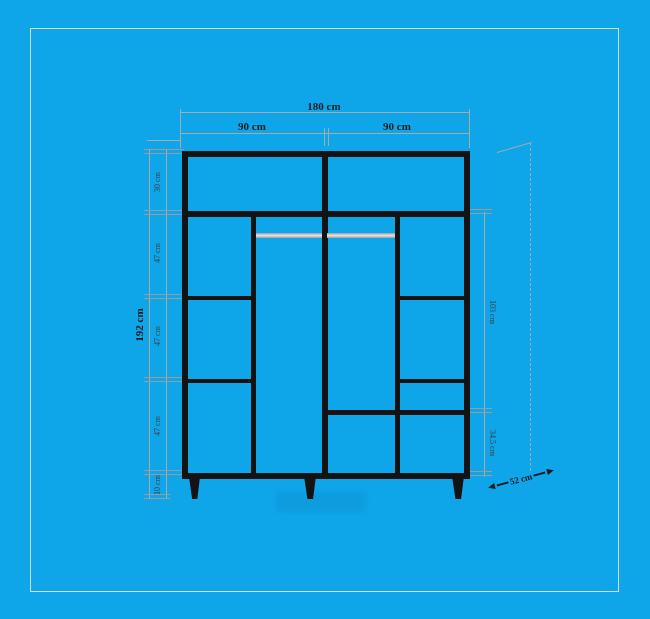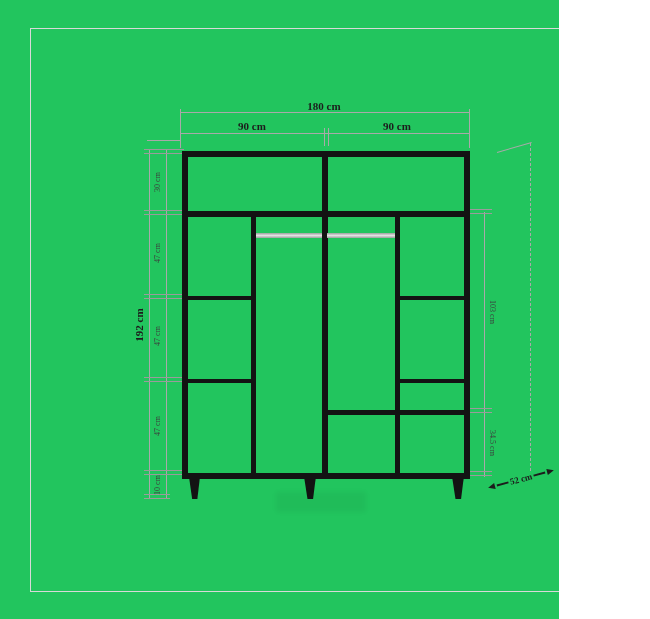--- a/index.html
+++ b/index.html
@@ -1,16 +1,16 @@
 <!DOCTYPE html>
 <html><head>
 <meta charset="utf-8">
 <style>
   html,body{margin:0;padding:0;background:#ffffff;}
-  #scene{position:relative;width:559px;height:619px;background:#22c55e;overflow:hidden;
+  #scene{position:relative;width:650px;height:619px;background:#0ea5e9;overflow:hidden;
          font-family:"Liberation Serif","DejaVu Serif",serif;}
   .abs{position:absolute;}
   .bk{position:absolute;background:#131313;}
   .gl{position:absolute;background:#a9a9a9;}
   .dt{position:absolute;height:5px;border-top:1px solid #9b9b9b;border-bottom:1px solid #9b9b9b;box-sizing:border-box;}
   .rod{position:absolute;background:linear-gradient(#9e9e9e,#e2e2e2,#9e9e9e);}
   .leg{position:absolute;background:#131313;clip-path:polygon(10% 0,90% 0,72% 100%,32% 100%);}
   .lbl{position:absolute;color:#1c1c1c;font-weight:bold;font-size:11px;text-align:center;line-height:12px;}
   .sml{position:absolute;color:#3d3d3d;font-size:8px;text-align:center;line-height:10px;width:44px;height:10px;}
   .rotl{transform:rotate(-90deg);transform-origin:center;}

